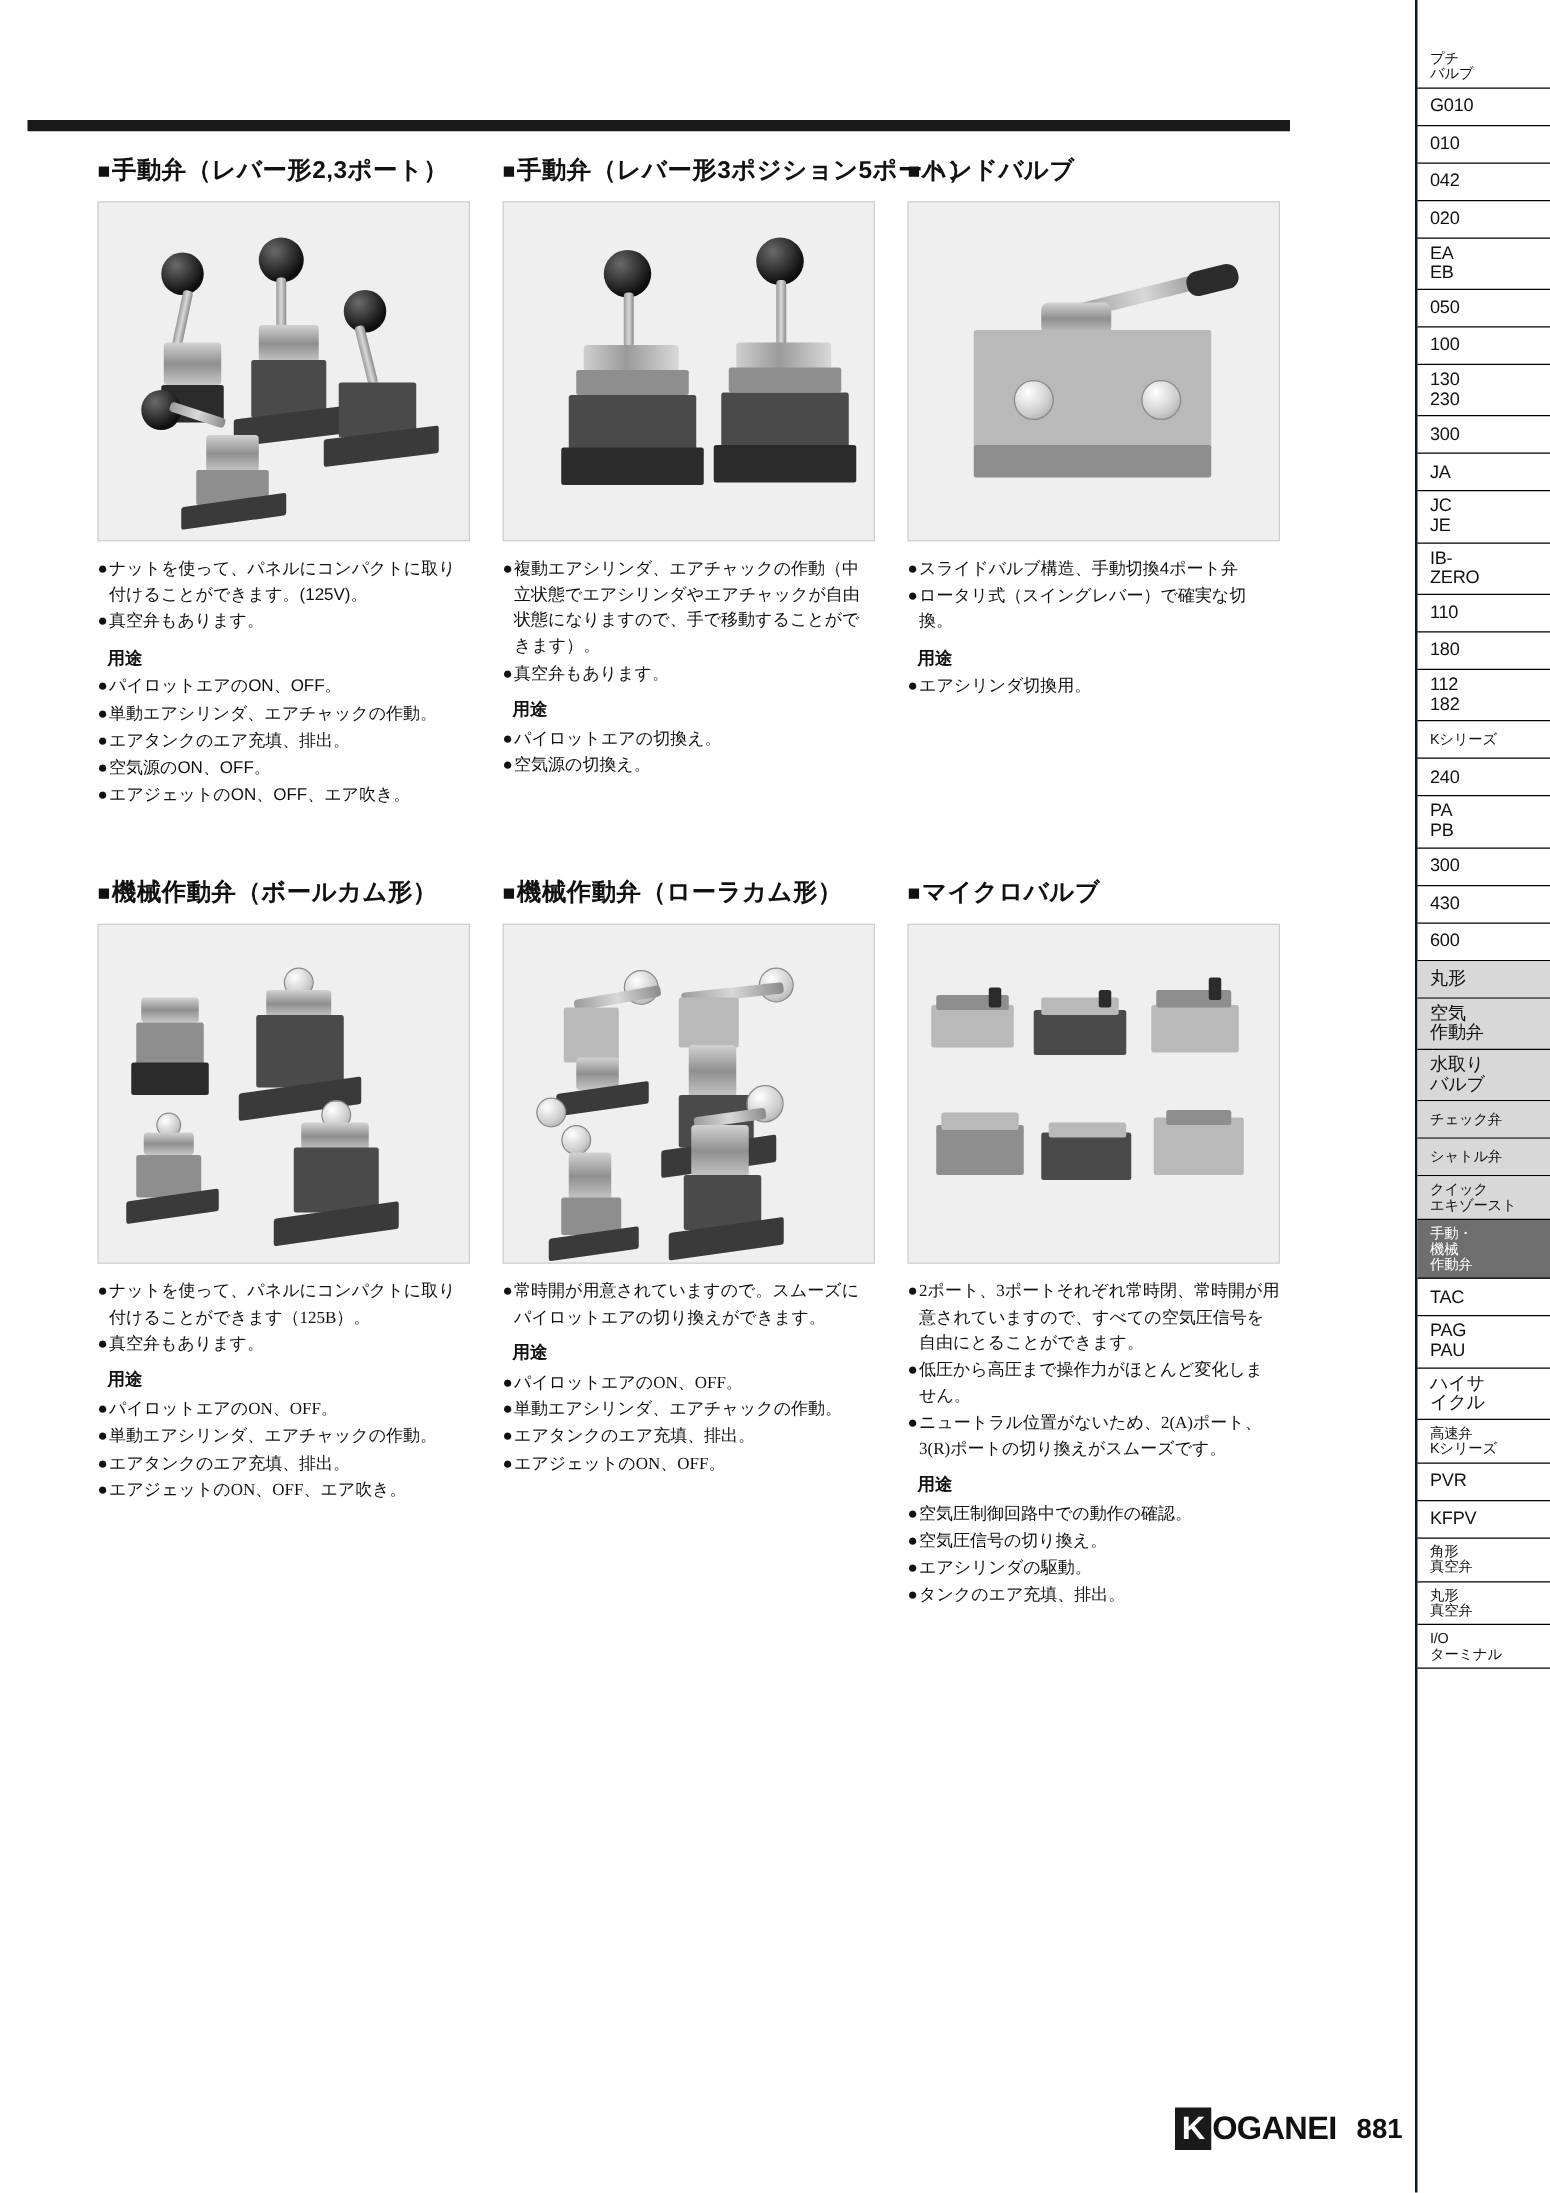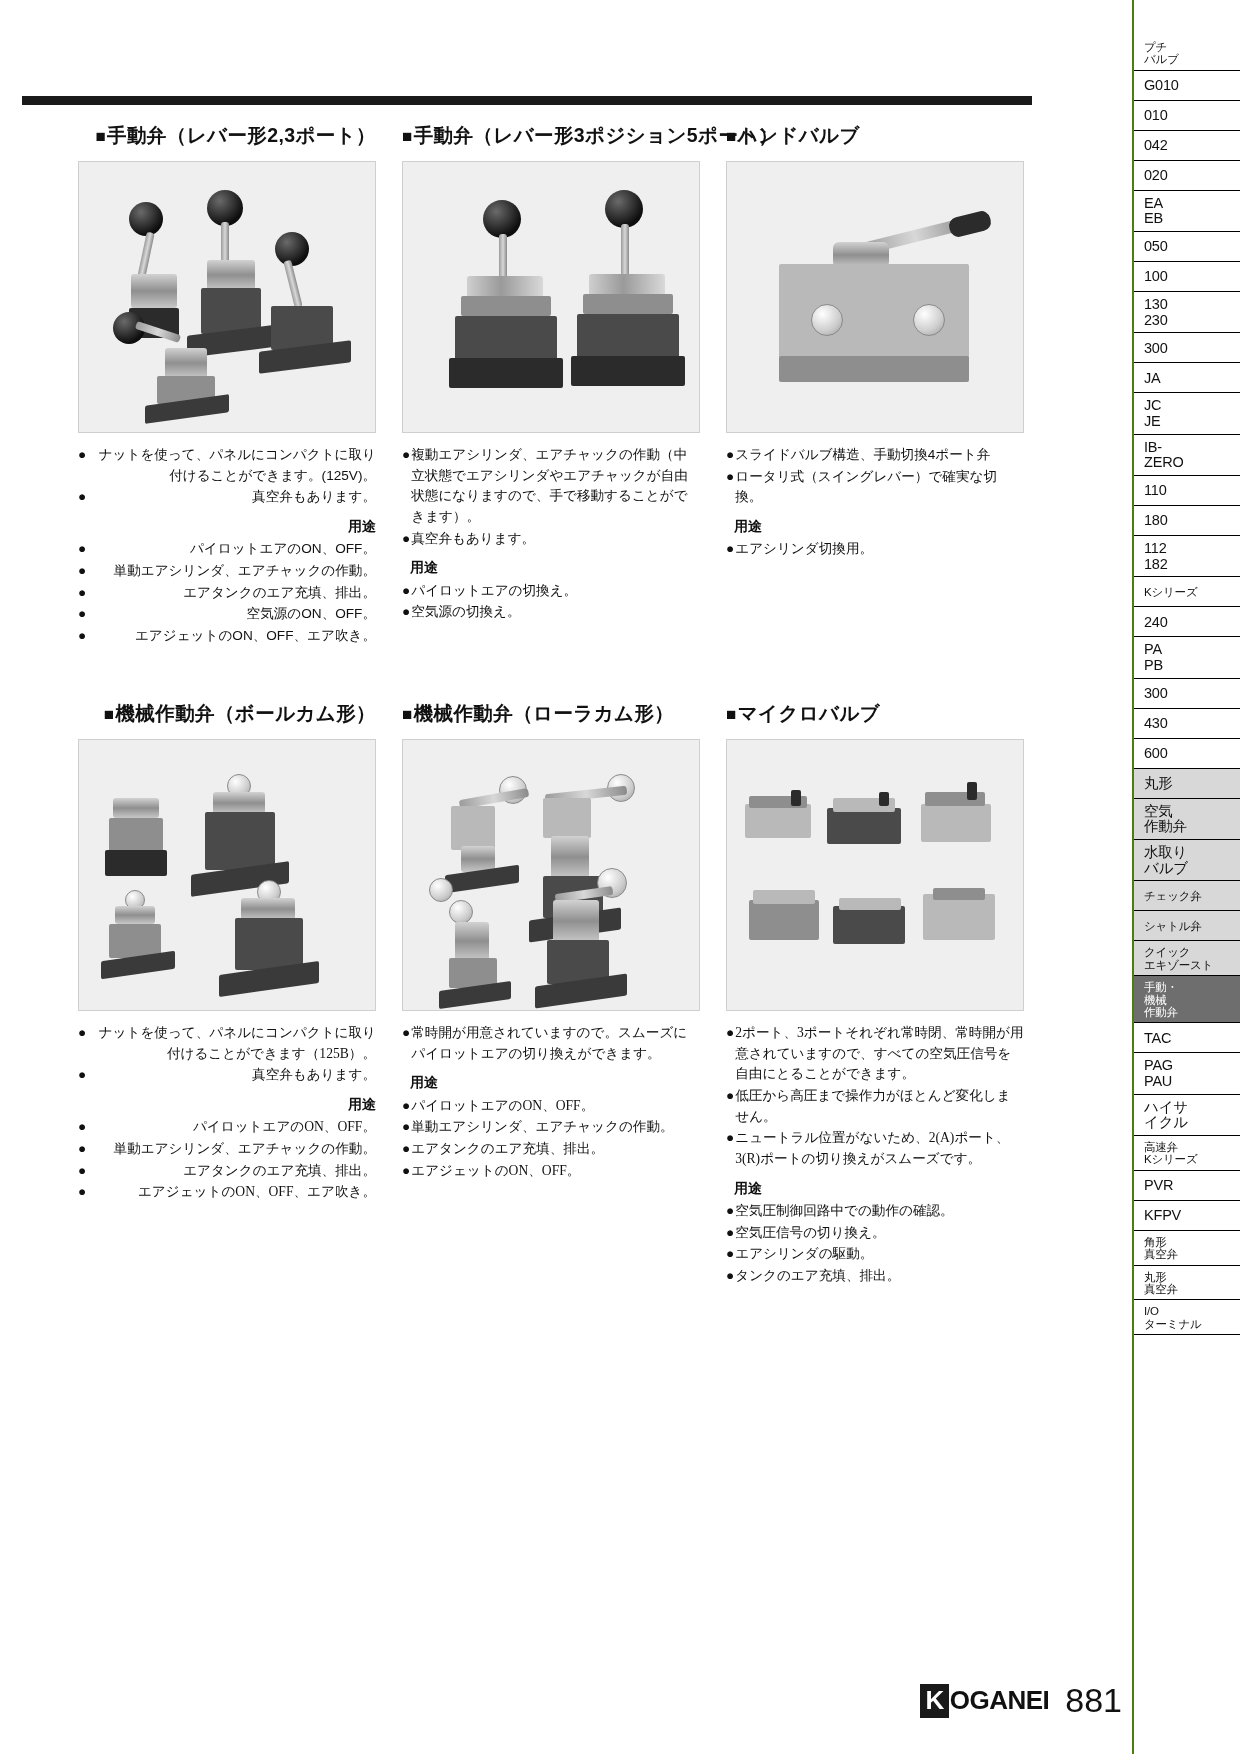--- a/index.html
+++ b/index.html
@@ -9,21 +9,21 @@
     font-family:"Liberation Sans","DejaVu Sans",sans-serif;
     color:#111;
     position:relative;
     overflow:hidden;
   }
   .page{position:absolute;inset:0;}
 
   
   .rail{
     position:absolute;top:0;right:0;width:108px;height:1754px;
-    border-left:2px solid #4d7c0f;
+    border-left:2px solid #0f172a;
     box-sizing:border-box;
   }
   .rail-inner{position:absolute;top:36px;left:0;right:0;}
   .rail-item{
     position:relative;
     min-height:30px;
     padding:5px 6px 4px 10px;
     font-size:14.5px;line-height:1.08;
     border-bottom:1px solid #000;
     box-sizing:border-box;
@@ -37,21 +37,21 @@
 
   
   .topbar{
     position:absolute;left:22px;top:96px;width:1010px;height:9px;background:#1a1a1a;
   }
 
   
   .content{position:absolute;left:0;top:0;width:1040px;height:1754px;}
 
   .col{position:absolute;width:298px;}
-  .c1{left:78px;text-align:right;}
+  .c1{left:78px;}
   .c2{left:402px;}
   .c3{left:726px;}
 
   .row1{top:122px;}
   .row2{top:700px;font-family:Liberation Serif, serif;}
 
   .sec-title{
     font-size:19.5px;font-weight:bold;letter-spacing:0.4px;
     margin:0 0 12px 0;white-space:nowrap;
   }
@@ -69,21 +69,21 @@
   .bullets .b .dot{flex:0 0 auto;margin-right:1px;}
   .bullets .b .tx{flex:1 1 auto;}
   .sub-head{font-size:14px;font-weight:bold;margin:8px 0 2px 8px;}
 
   
   .footer{
     position:absolute;right:118px;bottom:34px;display:flex;align-items:center;gap:16px;
   }
   .brand{font-size:26px;font-weight:bold;letter-spacing:-0.5px;}
   .brand .k{display:inline-block;background:#1a1a1a;color:#fff;padding:1px 5px 2px 5px;margin-right:1px;}
-  .pageno{font-size:34px;font-weight:normal;}
+  .pageno{font-size:22px;font-weight:bold;}
 
   
   .art{position:absolute;}
   .blk{position:absolute;background:#4a4a4a;border-radius:2px;}
   .blk.lt{background:#b9b9b9;}
   .blk.md{background:#8e8e8e;}
   .blk.dk{background:#2b2b2b;}
   .ball{position:absolute;border-radius:50%;background:radial-gradient(circle at 35% 30%,#6a6a6a,#0e0e0e 70%);}
   .lever{position:absolute;background:linear-gradient(90deg,#9b9b9b,#d8d8d8,#8a8a8a);border-radius:3px;}
   .plate{position:absolute;background:#3a3a3a;border-radius:2px;}

